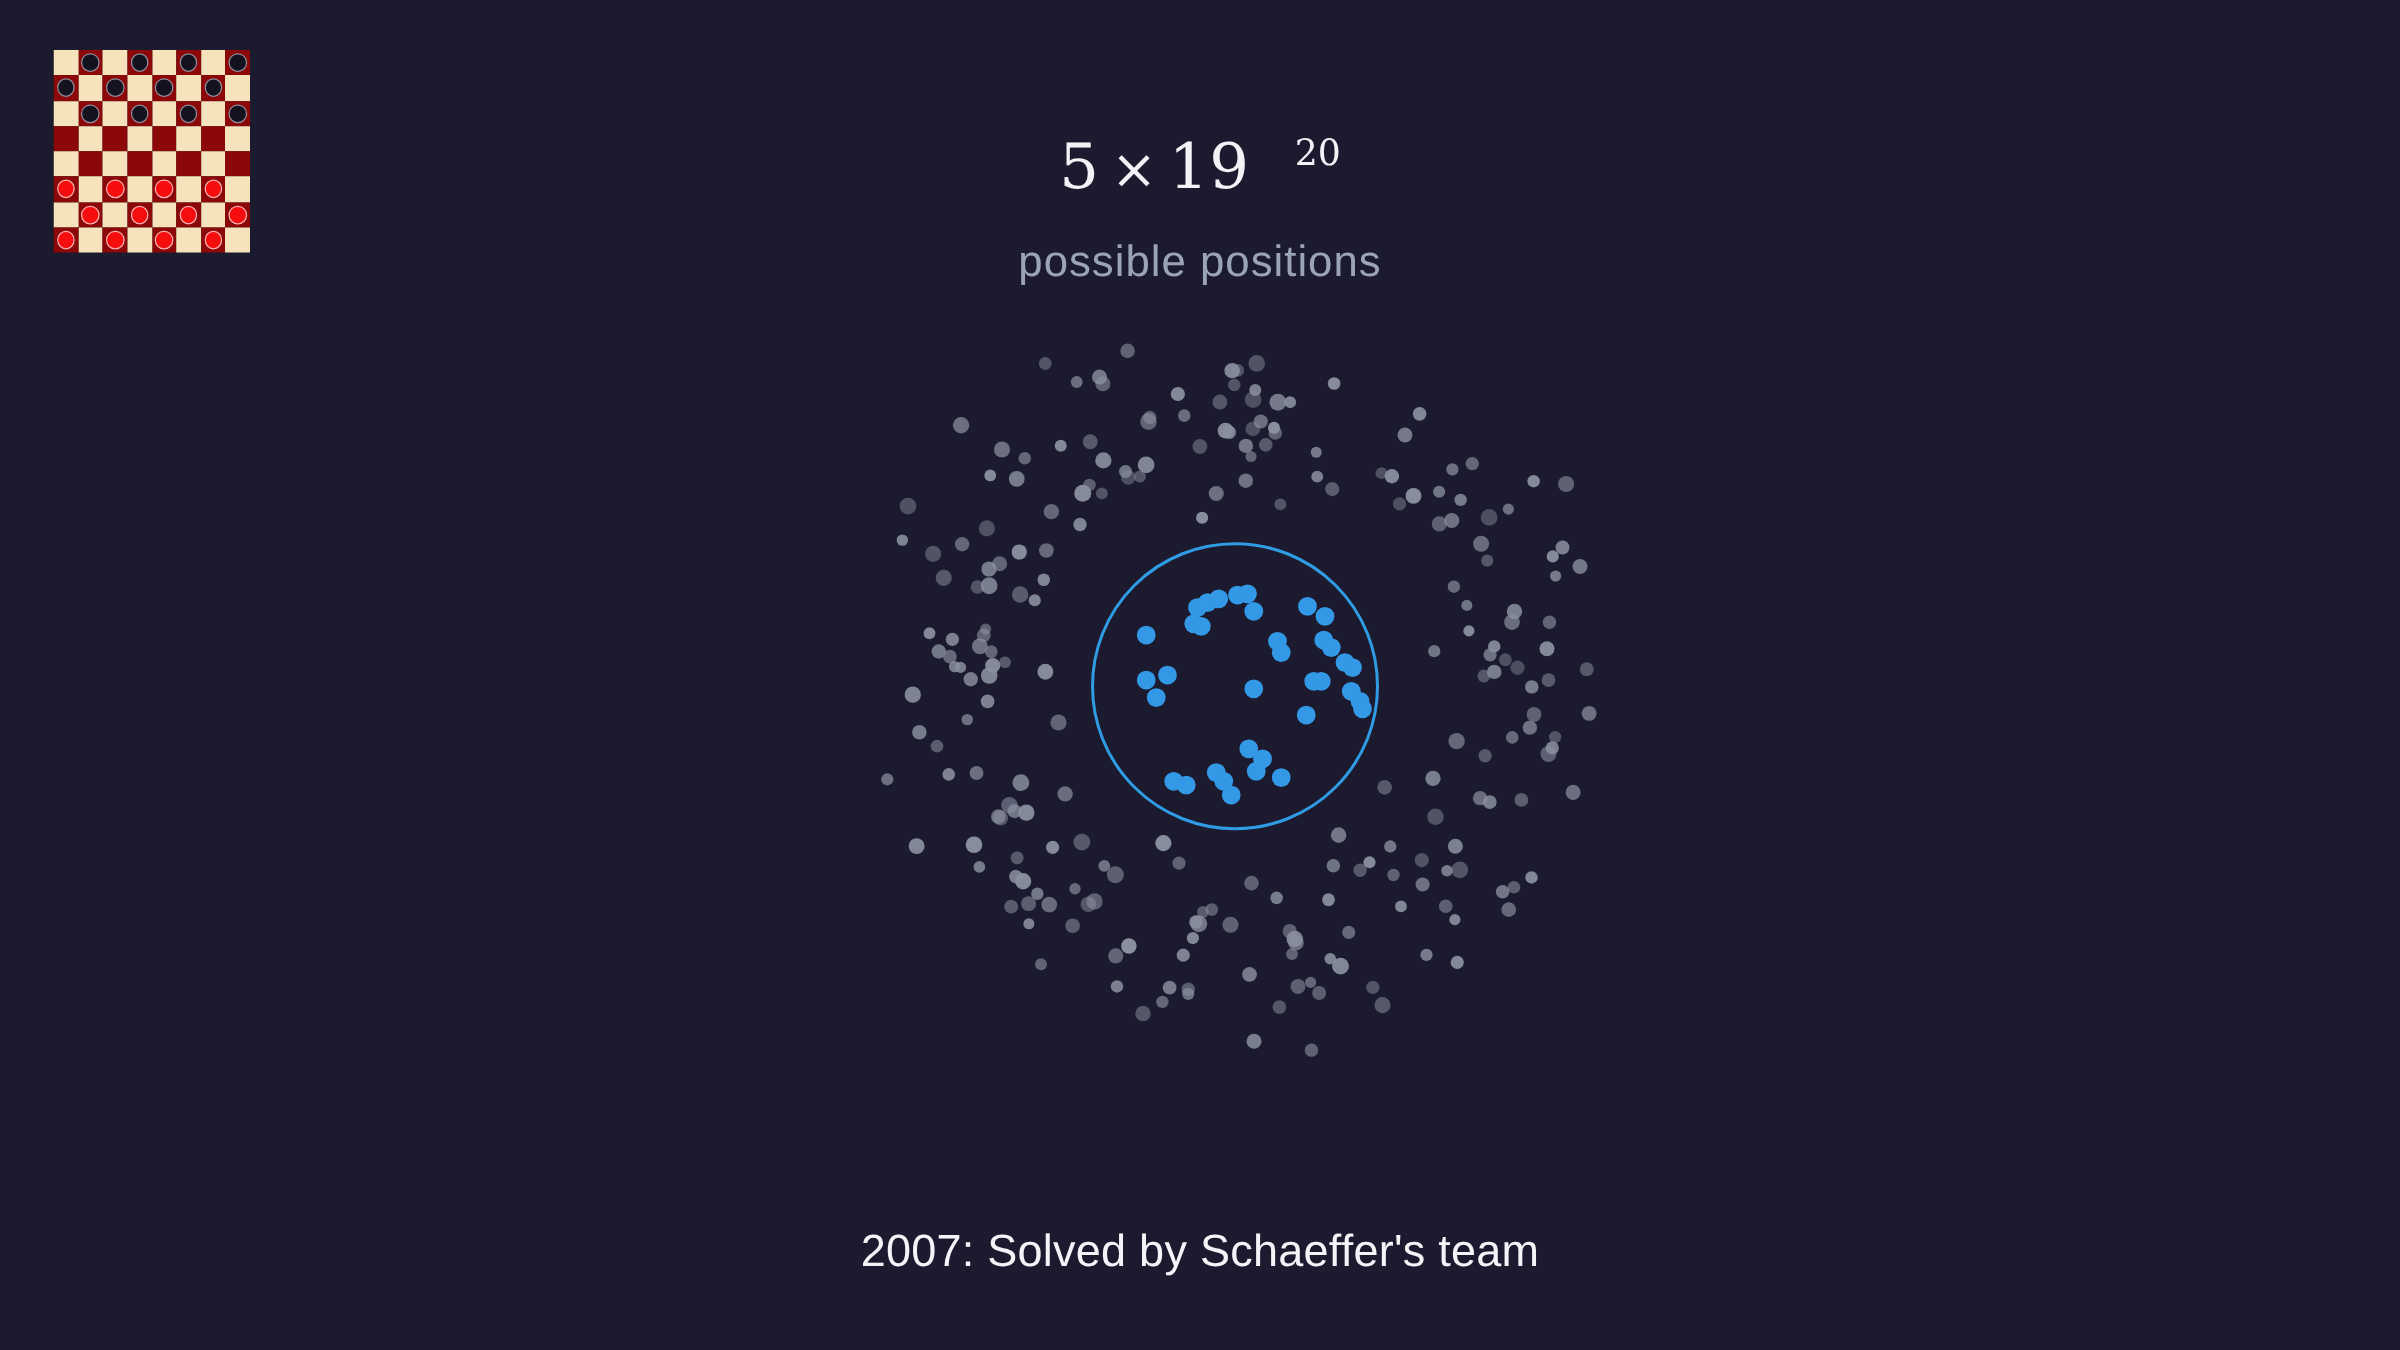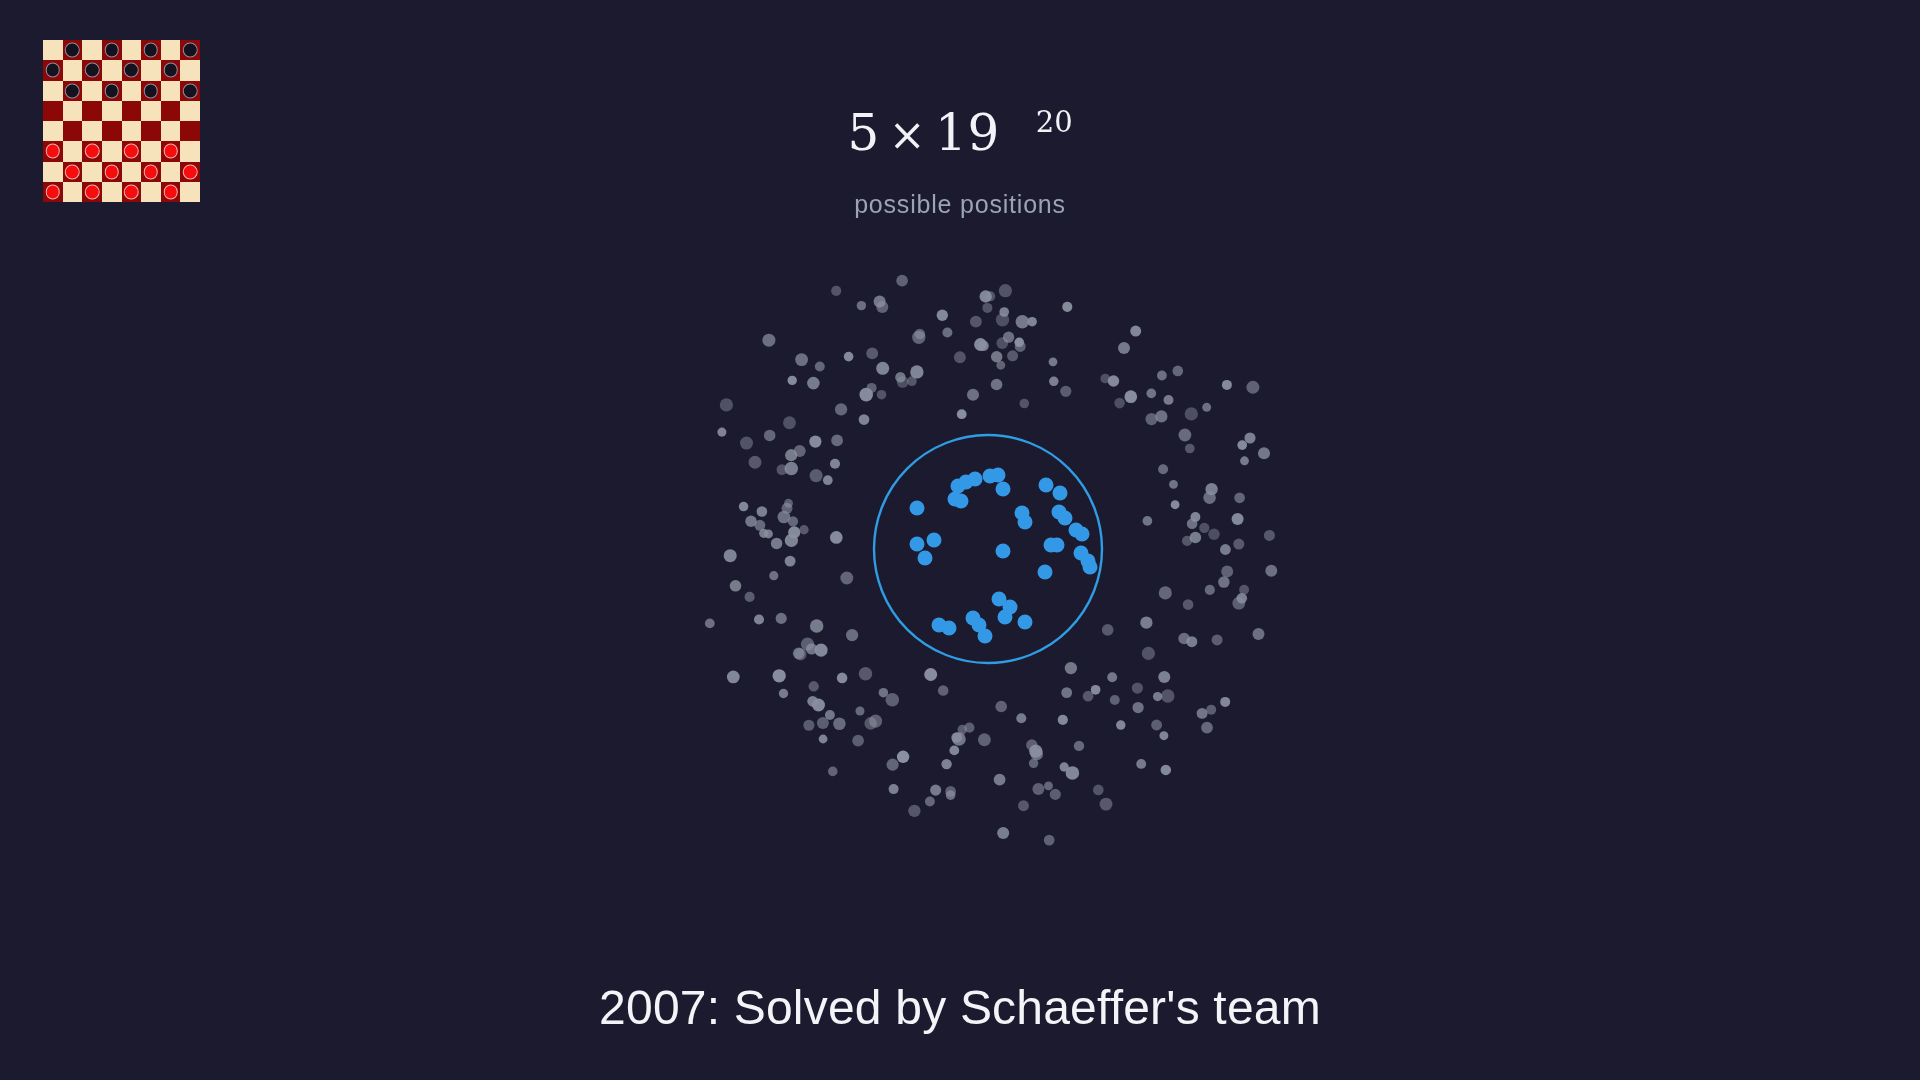--- a/index.html
+++ b/index.html
@@ -72,34 +72,34 @@
     margin-left: 36px;
   }
 
   #subhead {
     position: absolute;
     left: 0;
     top: 190px;
     width: 1920px;
     text-align: center;
     color: #9aa4b4;
-    font-size: 25px;
+    font-size: 35px;
     letter-spacing: 0.8px;
     white-space: nowrap;
   }
 
   
   #caption {
     position: absolute;
     left: 0;
     top: 980px;
     width: 1920px;
     text-align: center;
     color: #f4f4f8;
-    font-size: 48px;
+    font-size: 36px;
     letter-spacing: 0.2px;
     white-space: nowrap;
   }
 
   
   #field {
     position: absolute;
     left: 0;
     top: 0;
     width: 1920px;

